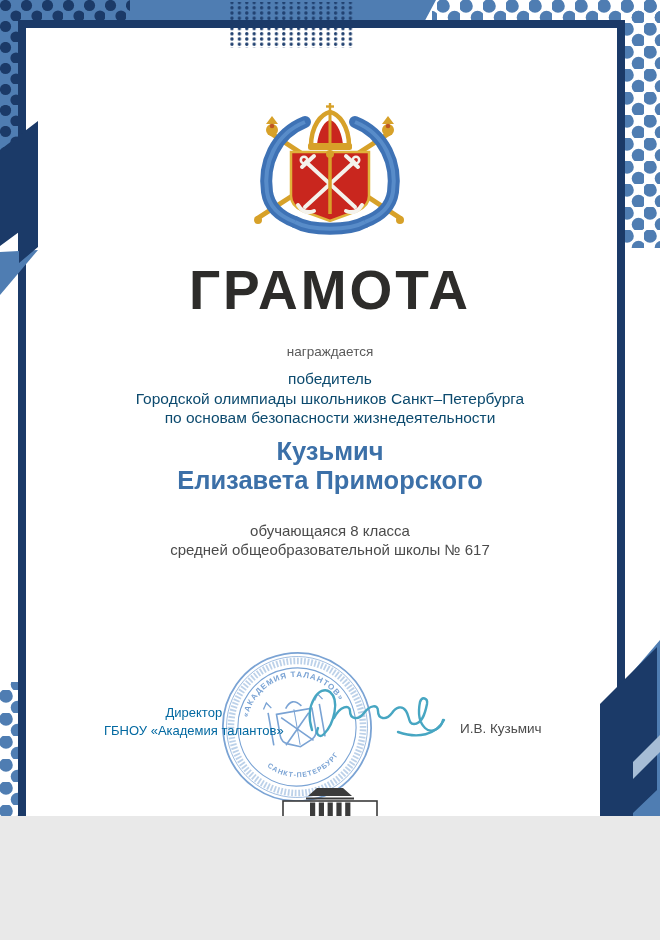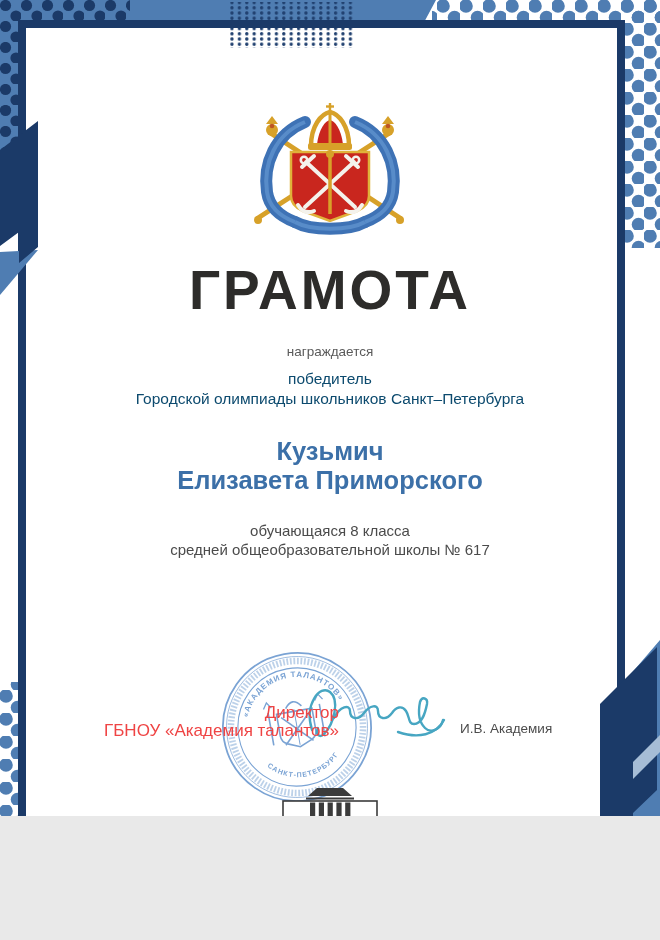--- a/index.html
+++ b/index.html
@@ -6,21 +6,21 @@
   .page{position:relative;width:660px;height:816px;background:#ffffff;overflow:hidden;
         font-family:"Liberation Sans",sans-serif;}
   .bg{position:absolute;left:0;top:0;width:660px;height:940px;}
   .abs{position:absolute;}
   .ctr{left:0;width:660px;text-align:center;}
   .title{top:258px;font-size:55px;font-weight:700;letter-spacing:3px;color:#2d2c2a;}
   .awarded{top:344px;font-size:13.5px;color:#5a5a5a;}
   .awardlines{top:369px;font-size:15.5px;line-height:19.6px;color:#0c4a6e;}
   .name{top:437px;font-size:25.5px;line-height:28.5px;font-weight:700;color:#3c70a8;}
   .details{top:521px;font-size:15px;line-height:19.4px;color:#4b4b4b;}
-  .director{left:104px;top:704px;font-size:17px;line-height:18px;color:#ef4444;text-align:right;}
+  .director{left:104px;top:704px;font-size:13px;line-height:18px;color:#0369a1;text-align:center;}
   .signer{left:460px;top:721px;font-size:13.5px;color:#4b4b4b;text-align:left;}
   .logocap{top:826px;font-size:6.8px;font-weight:700;letter-spacing:.4px;color:#2f2f2f;}
   .city{top:845px;font-size:15.5px;color:#4b4b4b;}
   .year{top:865px;font-size:15.5px;color:#4b4b4b;}
 </style>
 </head>
 <body>
 
 <div class="page">
 
@@ -134,20 +134,21 @@
     <circle cx="85" cy="52" r="4" fill="#d7a129"></circle>
     <line x1="85" y1="44" x2="85" y2="50" stroke="#d7a129" stroke-width="2"></line>
   </svg>
 
   <div class="abs ctr title">ГРАМОТА</div>
   <div class="abs ctr awarded">награждается</div>
 
   <div class="abs ctr awardlines">
     <div>победитель</div>
     <div>Городской олимпиады школьников Санкт–Петербурга</div>
+    <div>по основам безопасности жизнедеятельности</div>
   </div>
 
   <div class="abs ctr name">
     <div>Кузьмич</div>
     <div>Елизавета Приморского</div>
   </div>
 
   <div class="abs ctr details">
     <div>обучающаяся 8 класса</div>
     <div>средней общеобразовательной школы № 617</div>
@@ -186,21 +187,21 @@
       <path d="M12,52 C4,26 20,6 30,14 C40,22 34,46 24,56 C20,60 15,57 18,50"></path>
       <path d="M34,40 C40,28 50,26 50,33 C50,41 58,43 64,35 C70,27 78,26 78,33 C78,41 86,43 92,35 C96,29 102,27 106,33 C110,39 108,46 114,46 C122,46 125,36 127,26 C128,20 122,18 120,24 C118,34 119,44 125,50 C131,56 141,51 143,42"></path>
       <path d="M98,54 C118,61 136,57 144,42"></path>
     </g>
   </svg>
 
   <div class="abs director">
     <div>Директор</div>
     <div>ГБНОУ «Академия талантов»</div>
   </div>
-  <div class="abs signer">И.В. Академия</div>
+  <div class="abs signer">И.В. Кузьмич</div>
 
   <svg class="abs" style="left:280px;top:787px;" width="100" height="40" viewBox="0 0 100 40" aria-hidden="true">
     <polygon points="28,9 72,9 63,1 37,1" fill="#3b3b3b"></polygon>
     <rect x="26" y="10.5" width="48" height="2" fill="#3b3b3b"></rect>
     <rect x="3" y="14" width="94" height="21" fill="#ffffff" stroke="#3b3b3b" stroke-width="1.6"></rect>
     <g fill="#3b3b3b">
       <rect x="30" y="15.5" width="5.2" height="18"></rect>
       <rect x="38.8" y="15.5" width="5.2" height="18"></rect>
       <rect x="47.6" y="15.5" width="5.2" height="18"></rect>
       <rect x="56.4" y="15.5" width="5.2" height="18"></rect>

